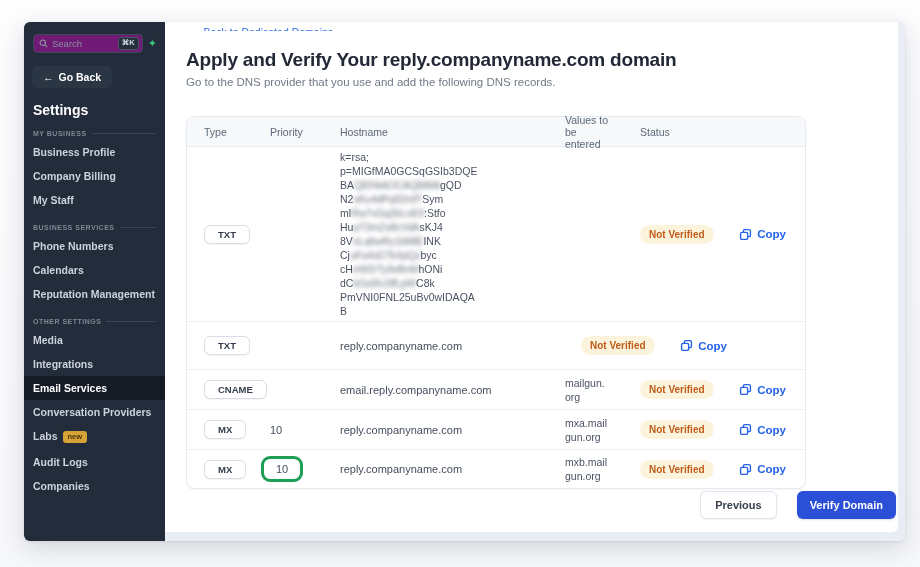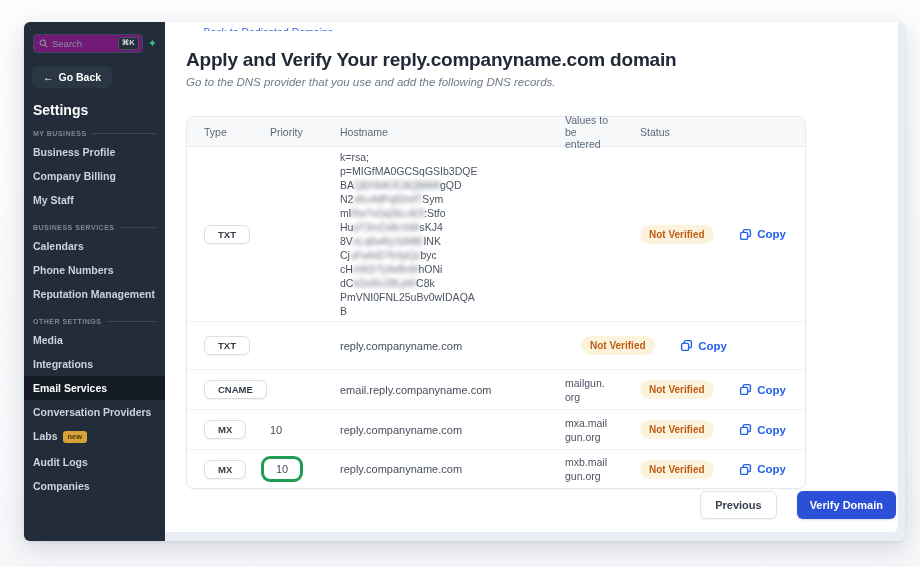--- a/index.html
+++ b/index.html
@@ -57,21 +57,21 @@
     position:absolute; left:0; top:0; right:7px; bottom:9px;
     background:#ffffff; padding-left:21px; overflow:hidden;
     border-radius:0 0 6px 0;
   }
   .back-clip { height:9px; overflow:hidden; }
   .back-link {
     display:inline-flex; gap:7px; margin-top:-6px; color:#2e6be5;
     font-size:10.5px; text-decoration:underline; cursor:pointer;
   }
   .page-title { margin-top:18px; font-size:19px; font-weight:bold; color:#222836; letter-spacing:-.2px; }
-  .page-sub { margin-top:5px; font-size:11.5px; color:#707a87;font-style:italic; }
+  .page-sub { margin-top:5px; font-size:11.5px; color:#707a87; }
   
   .card {
     margin-top:28px; width:620px; background:#fff; border:1px solid #e5eaf0;
     border-radius:8px; box-shadow:0 1px 2px rgba(16,24,40,.04);
   }
   .thead {
     display:flex; align-items:center; height:30px; background:#f6f8fa;
     border-bottom:1px solid #e9edf2; border-radius:8px 8px 0 0;
     color:#5d6878; font-size:10.5px;
   }
@@ -151,22 +151,22 @@
           <span>MY BUSINESS</span>
           <span class="rule"></span>
         </div>
         <div class="nav-item">Business Profile</div>
         <div class="nav-item">Company Billing</div>
         <div class="nav-item">My Staff</div>
         <div class="section-label">
           <span>BUSINESS SERVICES</span>
           <span class="rule"></span>
         </div>
+        <div class="nav-item">Phone Numbers</div>
         <div class="nav-item">Calendars</div>
-        <div class="nav-item">Phone Numbers</div>
         <div class="nav-item">Reputation Management</div>
         <div class="section-label">
           <span>OTHER SETTINGS</span>
           <span class="rule"></span>
         </div>
         <div class="nav-item">Media</div>
         <div class="nav-item">Integrations</div>
         <div class="nav-item active">Email Services</div>
         <div class="nav-item">Conversation Providers</div>
         <div class="nav-item">Labs<span class="badge-new">new</span></div>

